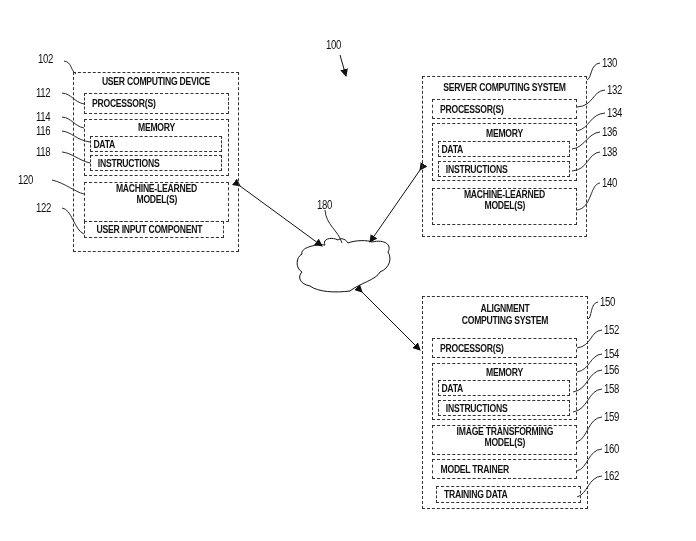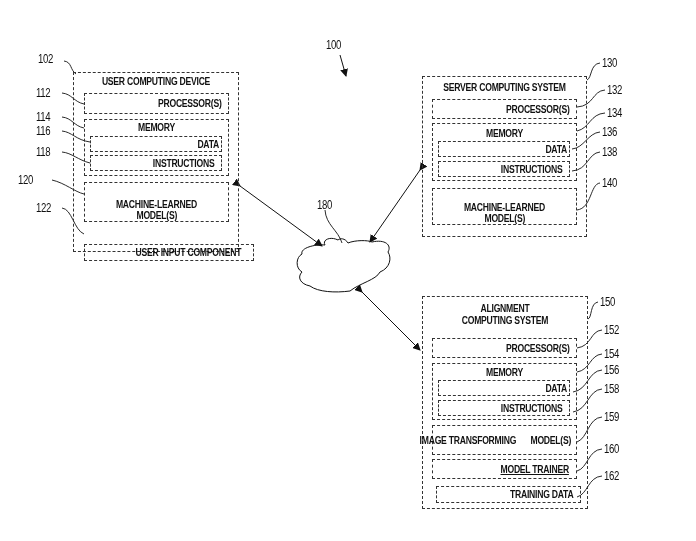--- a/index.html
+++ b/index.html
@@ -1,21 +1,21 @@
 <!DOCTYPE html>
 <html><head>
   <meta charset="utf-8">
   <style>
     html, body { margin: 0; padding: 0; background: #ffffff; }
     body { width: 696px; height: 541px; position: relative; overflow: hidden; font-family: "Liberation Sans", sans-serif; color: #111; }
     svg#wires { position: absolute; left: 0; top: 0; width: 696px; height: 541px; }
     .box { position: absolute; border: 1px dashed #333; box-sizing: border-box; background: transparent; }
     .lbl { position: absolute; text-align: center; font-family: "Liberation Sans Narrow", "Liberation Sans", sans-serif; font-weight: bold; font-size: 10.5px; letter-spacing: -0.3px; transform: scaleX(0.82); transform-origin: center; white-space: nowrap; line-height: 12px; color: #111; }
     .ref { position: absolute; font-family: "Liberation Sans", sans-serif; font-size: 12px; letter-spacing: -0.5px; transform: scaleX(0.8); transform-origin: left; color: #111; }
-    .inner { display: flex; align-items: center; justify-content: flex-end; }
+    .inner { display: flex; align-items: center; justify-content: flex-start; }
     .inner span { font-family: "Liberation Sans", sans-serif; font-weight: bold; font-size: 10.5px; letter-spacing: -0.3px; transform: scaleX(0.82); white-space: nowrap; line-height: 11px; text-align: center; display: block; }
   </style>
 </head>
 <body>
 
 <svg id="wires" viewBox="0 0 696 541">
   <defs>
     <marker id="ah" markerWidth="8" markerHeight="8" refX="7" refY="4" orient="auto" markerUnits="userSpaceOnUse">
       <path d="M0,0 L8,4 L0,8 Z" fill="#111"></path>
     </marker>
@@ -74,21 +74,21 @@
 <div class="box inner" style="left:90px;top:136px;width:132px;height:16px;">
     <span>DATA</span>
   </div>
 <div class="box inner" style="left:90px;top:155px;width:132px;height:16px;">
     <span>INSTRUCTIONS</span>
   </div>
 <div class="box inner" style="left:84px;top:182px;width:145px;height:40px;flex-direction:column;">
   <span>MACHINE-LEARNED</span>
   <span>MODEL(S)</span>
 </div>
-<div class="box inner" style="left:84px;top:244px;width:170px;height:17px;">
+<div class="box inner" style="left:84px;top:221px;width:140px;height:17px;">
     <span>USER INPUT COMPONENT</span>
   </div>
 
 <div class="ref" style="left:38px;top:52px;">102</div>
 <div class="ref" style="left:36px;top:86px;">112</div>
 <div class="ref" style="left:36px;top:110px;">114</div>
 <div class="ref" style="left:36px;top:124px;">116</div>
 <div class="ref" style="left:36px;top:145px;">118</div>
 <div class="ref" style="left:18px;top:173px;">120</div>
 <div class="ref" style="left:36px;top:201px;">122</div>
@@ -125,25 +125,25 @@
     <span>PROCESSOR(S)</span>
   </div>
 <div class="box" style="left:432px;top:363px;width:145px;height:57px;"></div>
 <div class="lbl" style="left:432px;top:366px;width:145px;">MEMORY</div>
 <div class="box inner" style="left:438px;top:380px;width:132px;height:16px;">
     <span>DATA</span>
   </div>
 <div class="box inner" style="left:438px;top:400px;width:132px;height:16px;">
     <span>INSTRUCTIONS</span>
   </div>
-<div class="box inner" style="left:432px;top:425px;width:145px;height:30px;">
+<div class="box inner" style="left:432px;top:425px;width:145px;height:30px;flex-direction:column;">
   <span>IMAGE TRANSFORMING</span>
   <span>MODEL(S)</span>
 </div>
-<div class="box inner" style="left:432px;top:459px;width:145px;height:20px;text-decoration:underline;">
+<div class="box inner" style="left:432px;top:459px;width:145px;height:20px;">
     <span>MODEL TRAINER</span>
   </div>
 <div class="box inner" style="left:436px;top:486px;width:145px;height:17px;">
     <span>TRAINING DATA</span>
   </div>
 
 <div class="ref" style="left:600px;top:295px;">150</div>
 <div class="ref" style="left:604px;top:323px;">152</div>
 <div class="ref" style="left:604px;top:347px;">154</div>
 <div class="ref" style="left:604px;top:363px;">156</div>

